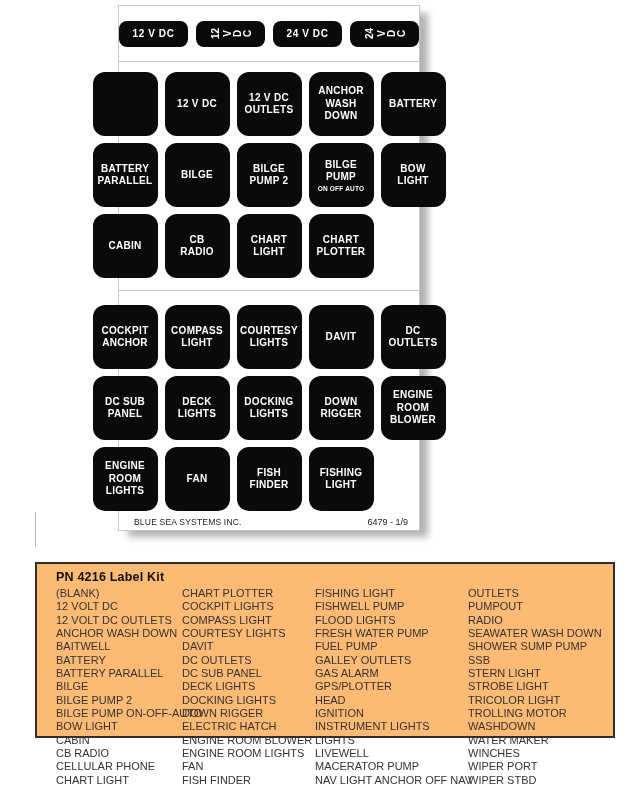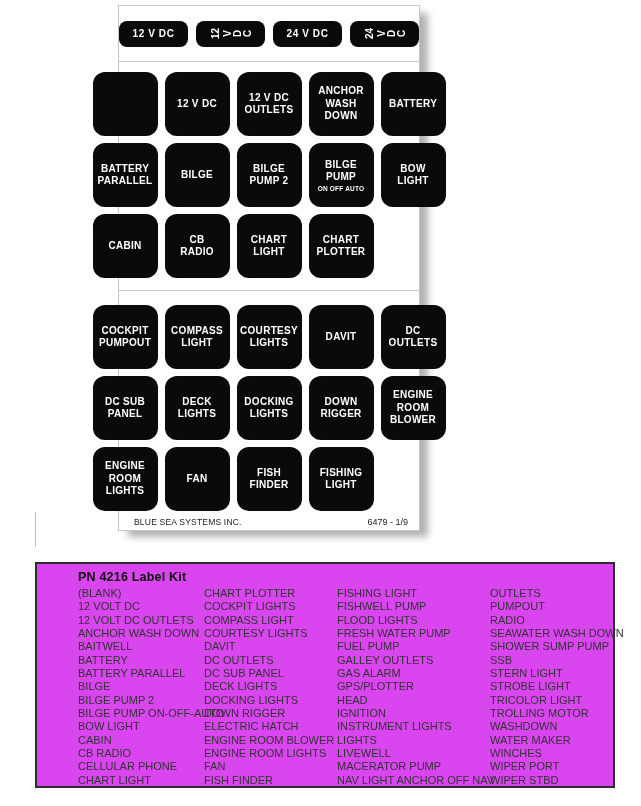--- a/index.html
+++ b/index.html
@@ -72,24 +72,24 @@
 
   
   .stray {
     position:absolute; left:35px; top:512px;
     width:1px; height:35px; background:#bdbdbd;
   }
 
   
   .kit {
     position:absolute; left:35px; top:562px;
-    width:580px; height:226px;
+    width:580px; height:176px;
     border:2px solid #2e2e2e;
-    background:#d946ef;
-    padding:6px 0 0 41px;
+    background:#fdba74;
+    padding:6px 0 0 19px;
   }
   .kit-title {
     font-size:12.5px; font-weight:700; color:#111;
     letter-spacing:0.2px;
     margin-bottom:3px;
   }
   .kit-columns { display:flex; }
   .kit-col { flex:0 0 auto; }
   .kit-col-1 { width:126px; }
   .kit-col-2 { width:133px; }
@@ -182,21 +182,21 @@
           <span class="sq-t">CHART
 PLOTTER</span>
         </div>
     </div>
   </div>
 
   <div class="strip-g2">
     <div class="sq-grid">
       <div class="sq">
           <span class="sq-t">COCKPIT
-PUMPOUT</span>
+ANCHOR</span>
         </div>
       <div class="sq">
           <span class="sq-t">COMPASS
 LIGHT</span>
         </div>
       <div class="sq">
           <span class="sq-t">COURTESY
 LIGHTS</span>
         </div>
       <div class="sq">

